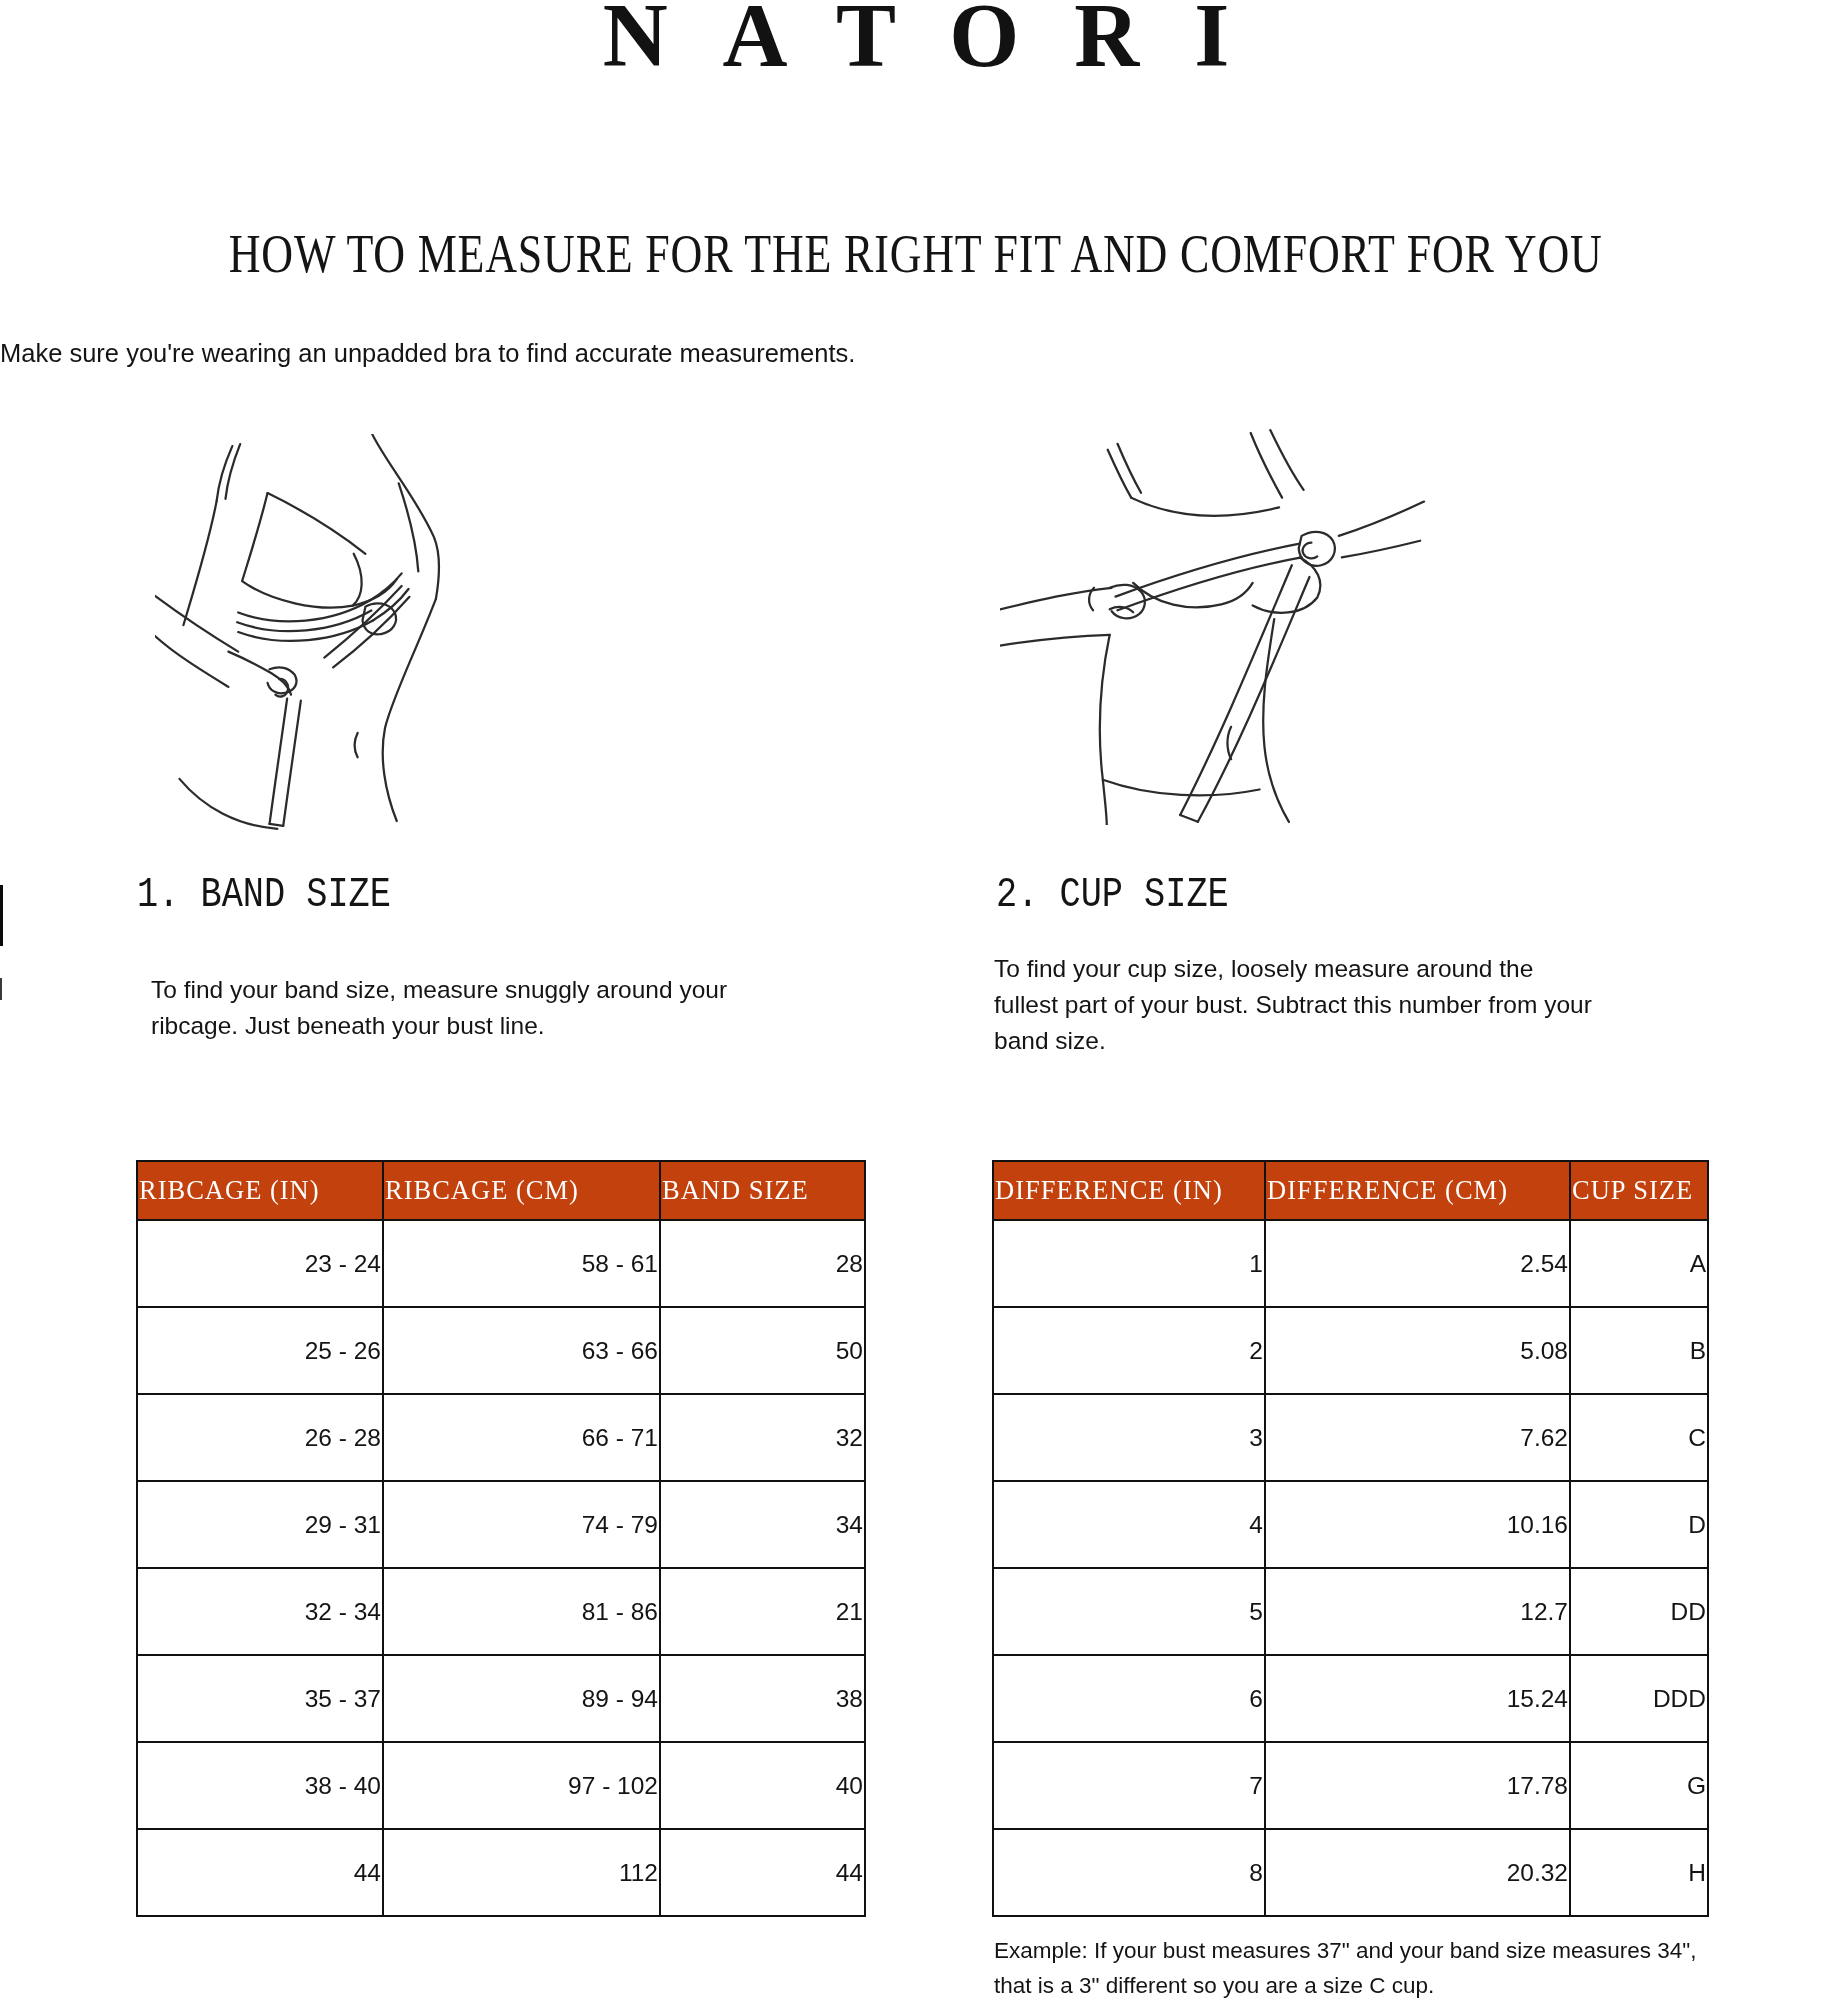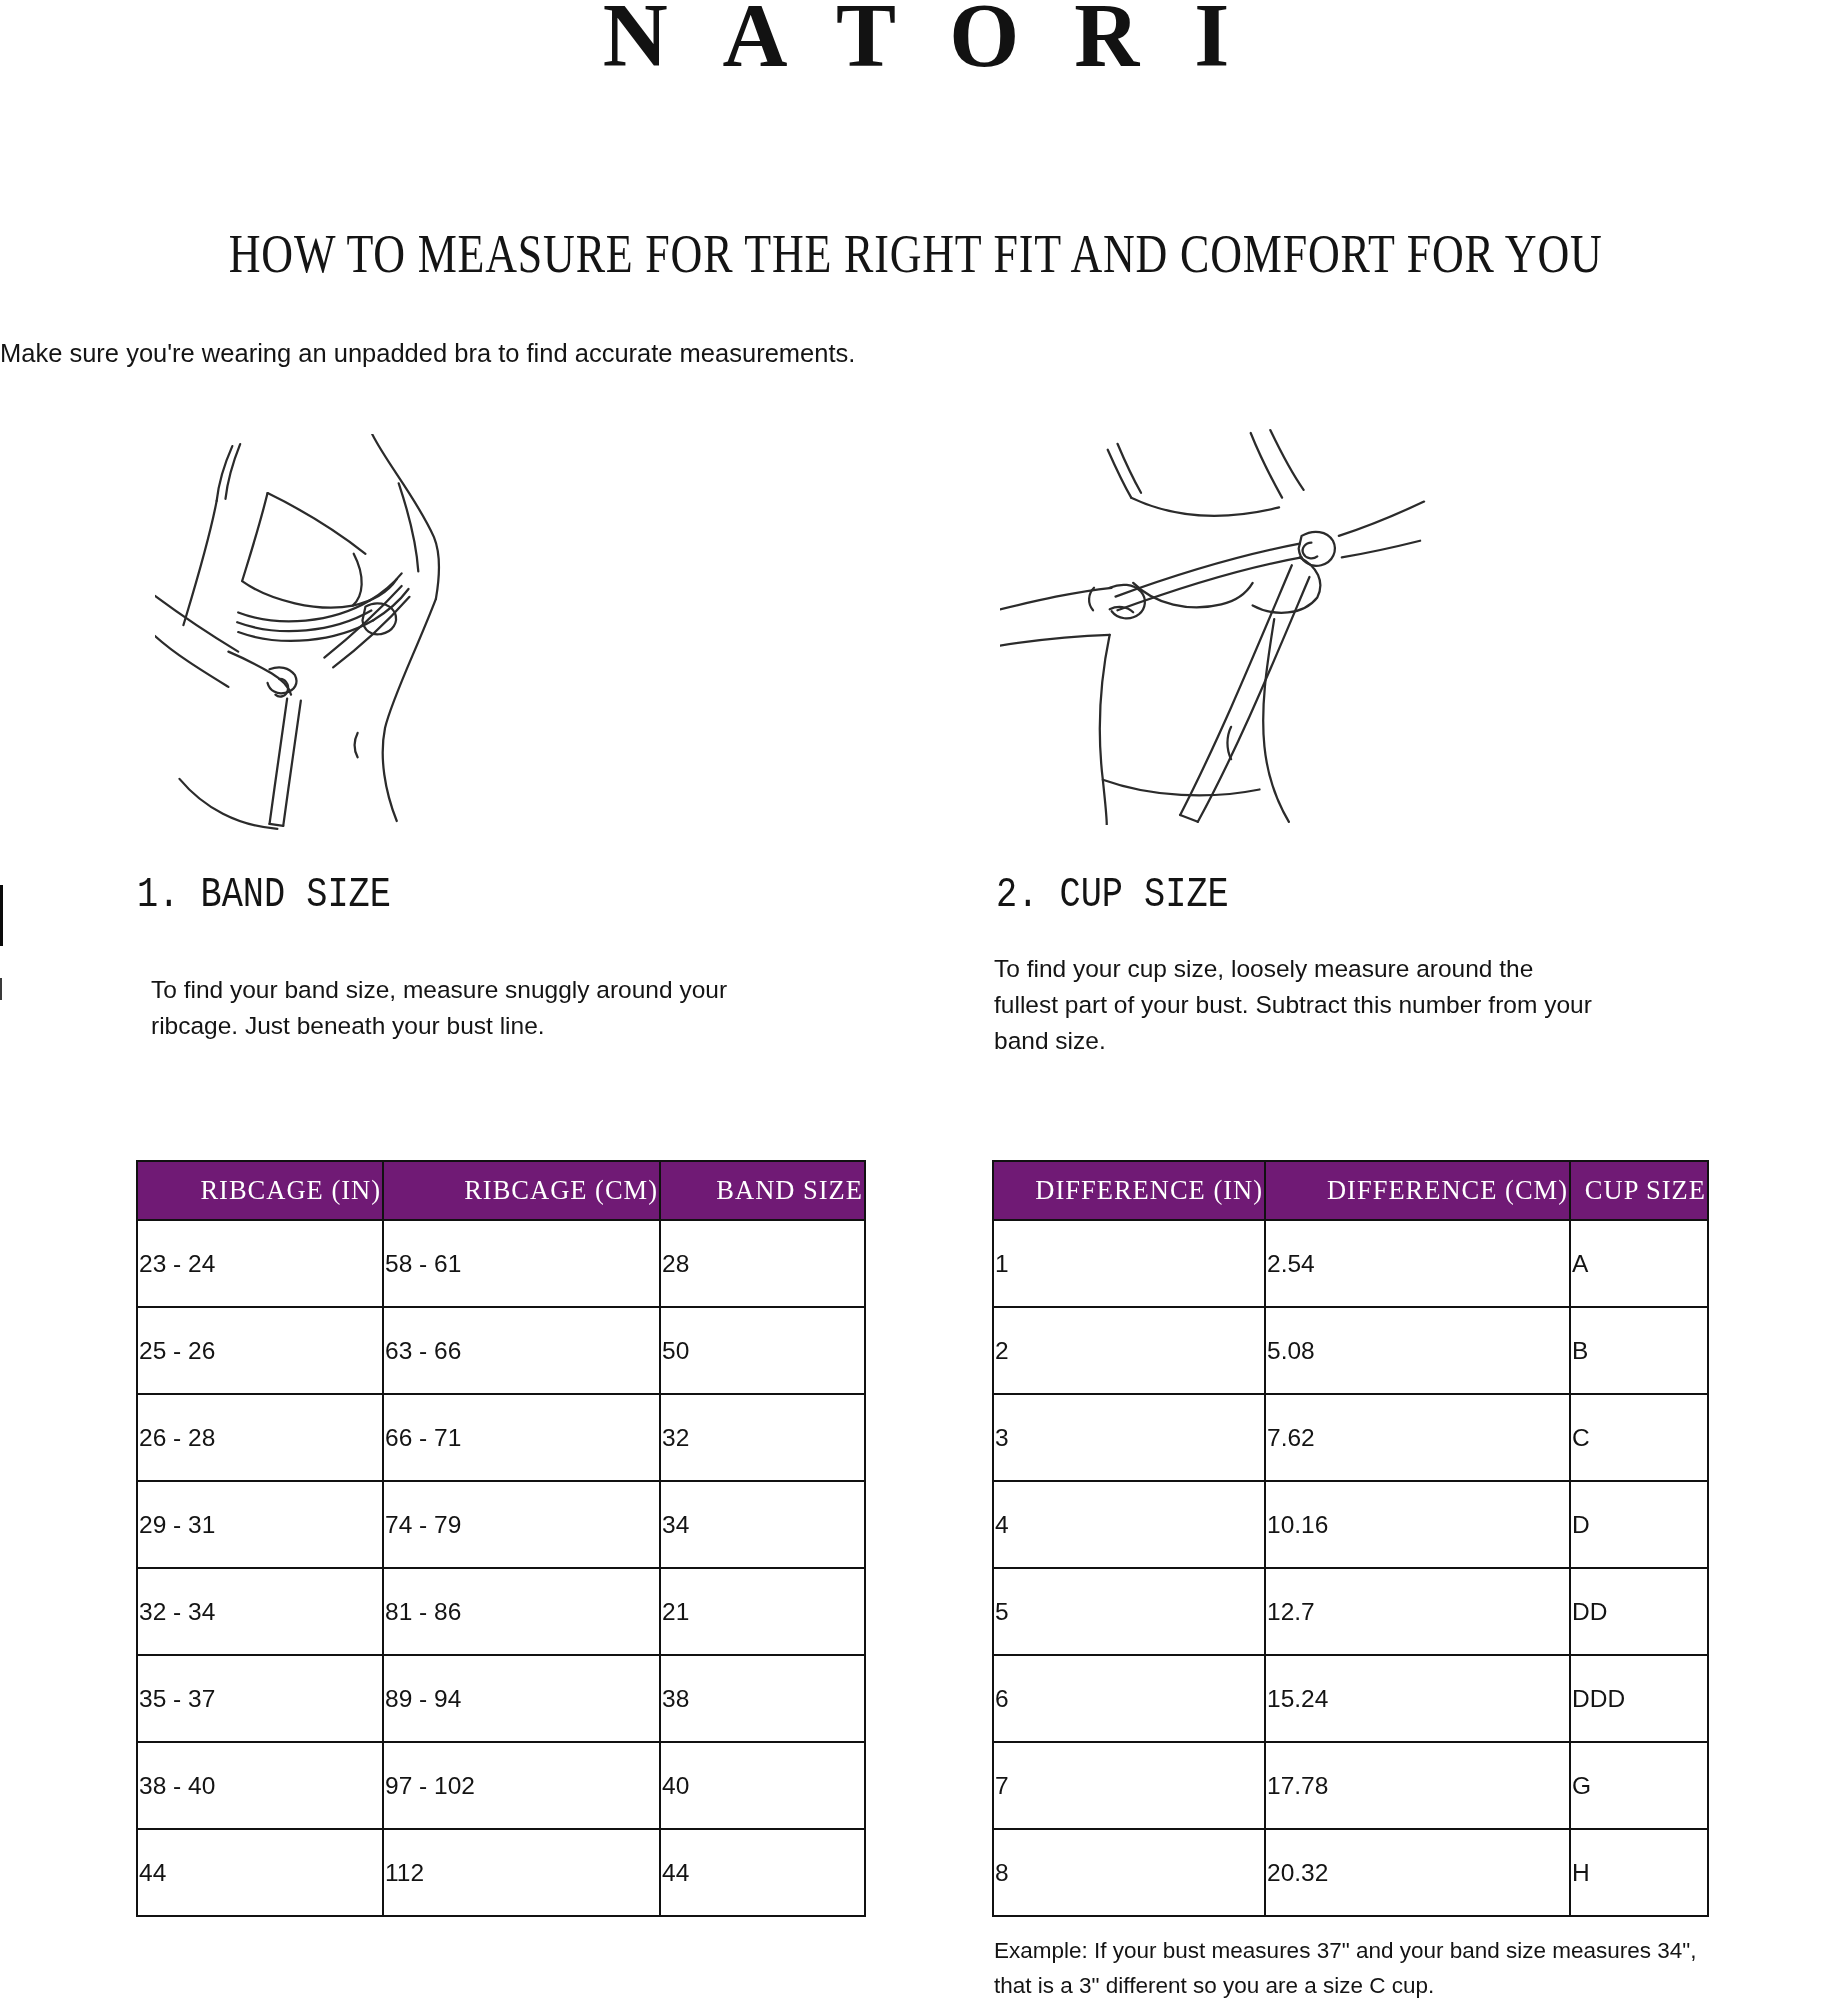--- a/index.html
+++ b/index.html
@@ -30,24 +30,24 @@
         font-size:43px;color:#141414;line-height:39px;}
   .section-heading .cond{display:inline-block;transform:scaleX(0.82);transform-origin:left center;white-space:nowrap;}
 
   
   .para{position:absolute;font-size:24.5px;line-height:36px;color:#141414;}
   .para div{white-space:nowrap;}
 
   
   table.size-table{position:absolute;border-collapse:collapse;table-layout:fixed;
         background:#ffffff;border:2.9px solid #111111;}
-  table.size-table th{background:#701a75;color:#ffffff;font-family:"Liberation Serif","DejaVu Serif",serif;
+  table.size-table th{background:#c2410c;color:#ffffff;font-family:"Liberation Serif","DejaVu Serif",serif;
         font-weight:normal;font-size:26.5px;letter-spacing:1px;height:55px;border:2px solid #111111;
-        text-align:right;vertical-align:middle;}
-  table.size-table td{height:83px;border:2px solid #111111;text-align:left;vertical-align:middle;
+        text-align:left;vertical-align:middle;}
+  table.size-table td{height:83px;border:2px solid #111111;text-align:right;vertical-align:middle;
         font-size:24.5px;color:#141414;}
   #band-table{left:136px;top:1160px;width:728px;}
   #cup-table{left:992px;top:1160px;width:716px;}
 
   
   .example{position:absolute;left:994px;top:1933px;width:725px;font-size:22.5px;line-height:35px;color:#141414;}
   .example div{white-space:nowrap;}
 
   
   .edge-a{position:absolute;left:0;top:885px;width:2.9px;height:61px;background:#0a0a0a;}

